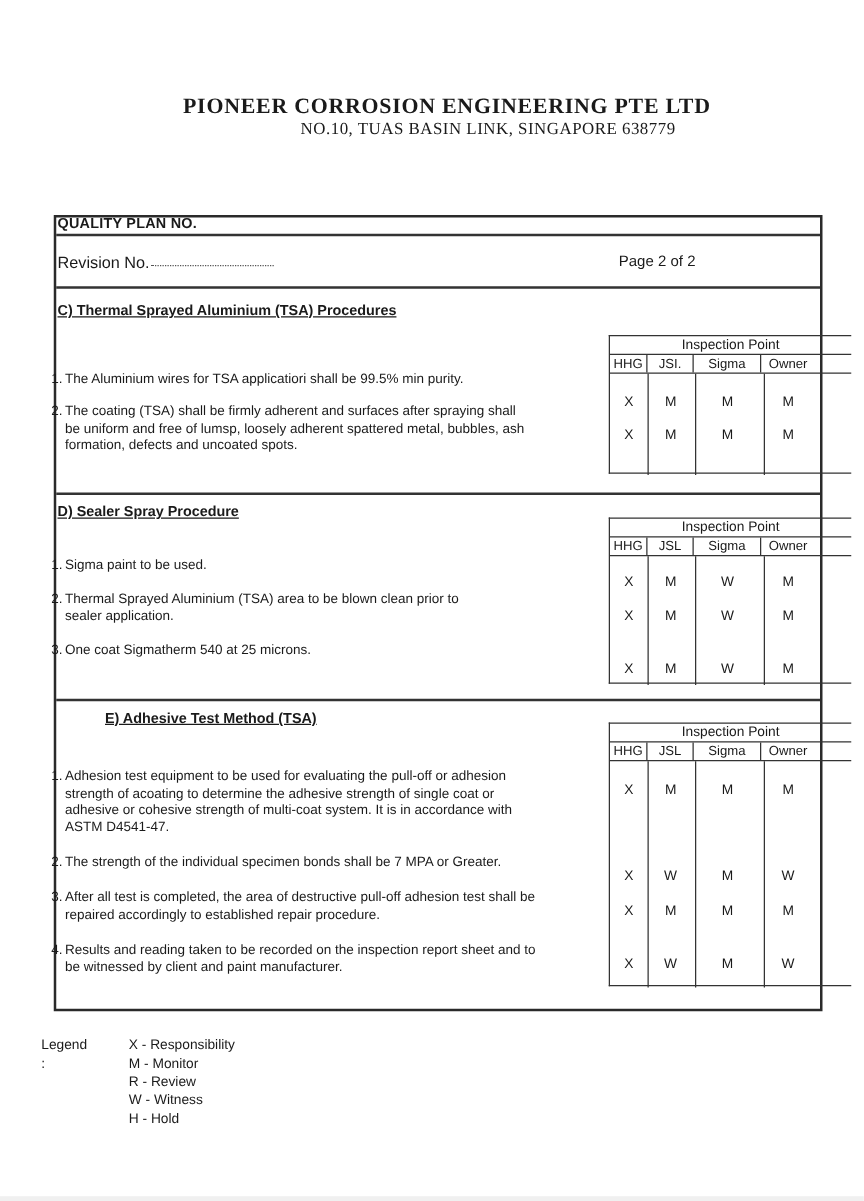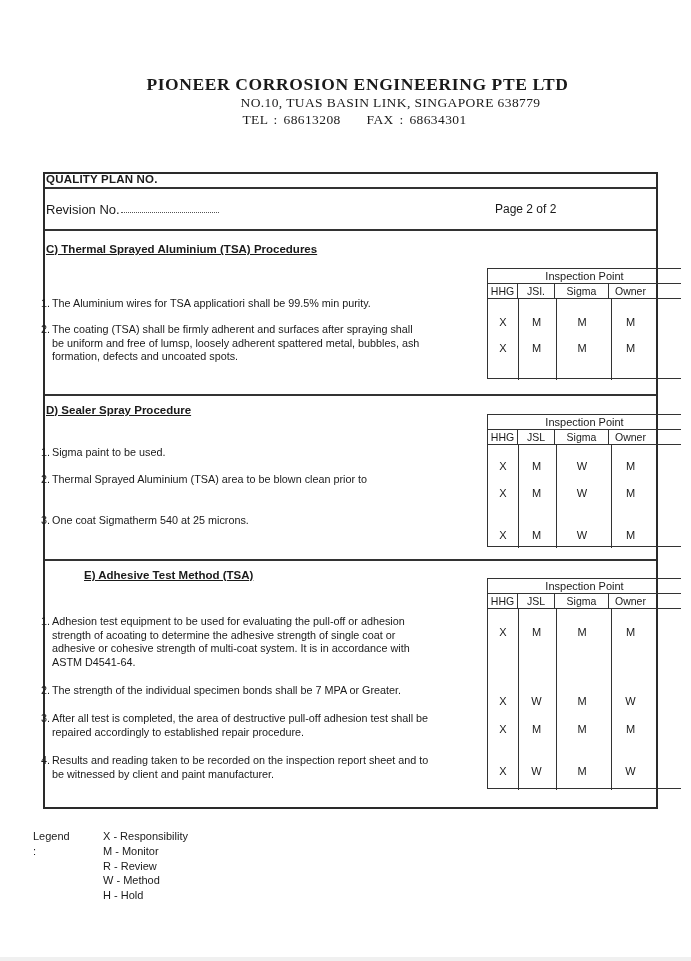--- a/index.html
+++ b/index.html
@@ -43,24 +43,20 @@
   .legend { position: absolute; left: 33px; top: 829px; font-size: 11px; line-height: 14.8px; }
   .legend .lbl { position: absolute; left: 0; top: 0; }
   .legend .list { position: absolute; left: 70px; top: 0; white-space: nowrap; }
 </style>
 </head>
 <body>
 
 <div class="letterhead">
   <div class="company">PIONEER CORROSION ENGINEERING PTE LTD</div>
   <div class="address">NO.10, TUAS BASIN LINK, SINGAPORE 638779</div>
-  <div class="contact">
-    <span>TEL : 68613208</span>
-    <span class="fax">FAX : 68634301</span>
-  </div>
 </div>
 
 <div class="frame">
   <span class="t qp">QUALITY PLAN NO.</span>
   <div class="hline" style="top:13px;"></div>
   <span class="t rev">Revision No.</span>
   <div class="rev-line"><span></span></div>
   <span class="t page">Page 2 of 2</span>
   <div class="hline" style="top:55px;"></div>
 
@@ -137,20 +133,21 @@
           <span class="c3" style="border:none">W</span>
           <span class="c4" style="border:none">M</span>
         </div>
       </div>
     </div>
     <div class="item" style="top:272px;">
       <span class="n">1.</span><span>Sigma paint to be used.</span>
     </div>
     <div class="item" style="top:299px;">
       <span class="n">2.</span><span>Thermal Sprayed Aluminium (TSA) area to be blown clean prior to</span>
+      <span class="cont">sealer application.</span>
     </div>
     <div class="item" style="top:340px;">
       <span class="n">3.</span><span>One coat Sigmatherm 540 at 25 microns.</span>
     </div>
   </div>
   <div class="hline" style="top:385px;"></div>
 
   <div>
     <span class="t sec-title" style="top:395px;padding-left:38px;">E) Adhesive Test Method (TSA)</span>
     <div class="ip" style="top:396px; height:211px;">
@@ -189,21 +186,21 @@
           <span class="c2" style="border:none">W</span>
           <span class="c3" style="border:none">M</span>
           <span class="c4" style="border:none">W</span>
         </div>
       </div>
     </div>
     <div class="item" style="top:441px;">
       <span class="n">1.</span><span>Adhesion test equipment to be used for evaluating the pull-off or adhesion</span>
       <span class="cont">strength of acoating to determine the adhesive strength of single coat or</span>
       <span class="cont">adhesive or cohesive strength of multi-coat system. It is in accordance with</span>
-      <span class="cont">ASTM D4541-64.</span>
+      <span class="cont">ASTM D4541-47.</span>
     </div>
     <div class="item" style="top:510px;">
       <span class="n">2.</span><span>The strength of the individual specimen bonds shall be 7 MPA or Greater.</span>
     </div>
     <div class="item" style="top:538px;">
       <span class="n">3.</span><span>After all test is completed, the area of destructive pull-off adhesion test shall be</span>
       <span class="cont">repaired accordingly to established repair procedure.</span>
     </div>
     <div class="item" style="top:580px;">
       <span class="n">4.</span><span>Results and reading taken to be recorded on the inspection report sheet and to</span>
@@ -211,18 +208,18 @@
     </div>
   </div>
 </div>
 
 <div class="legend">
   <span class="lbl">Legend :</span>
   <div class="list">
     <div>X - Responsibility</div>
     <div>M - Monitor</div>
     <div>R - Review</div>
-    <div>W - Method</div>
+    <div>W - Witness</div>
     <div>H - Hold</div>
   </div>
 </div>
 
 <div class="bottom-strip"></div>
 
 </body></html>

